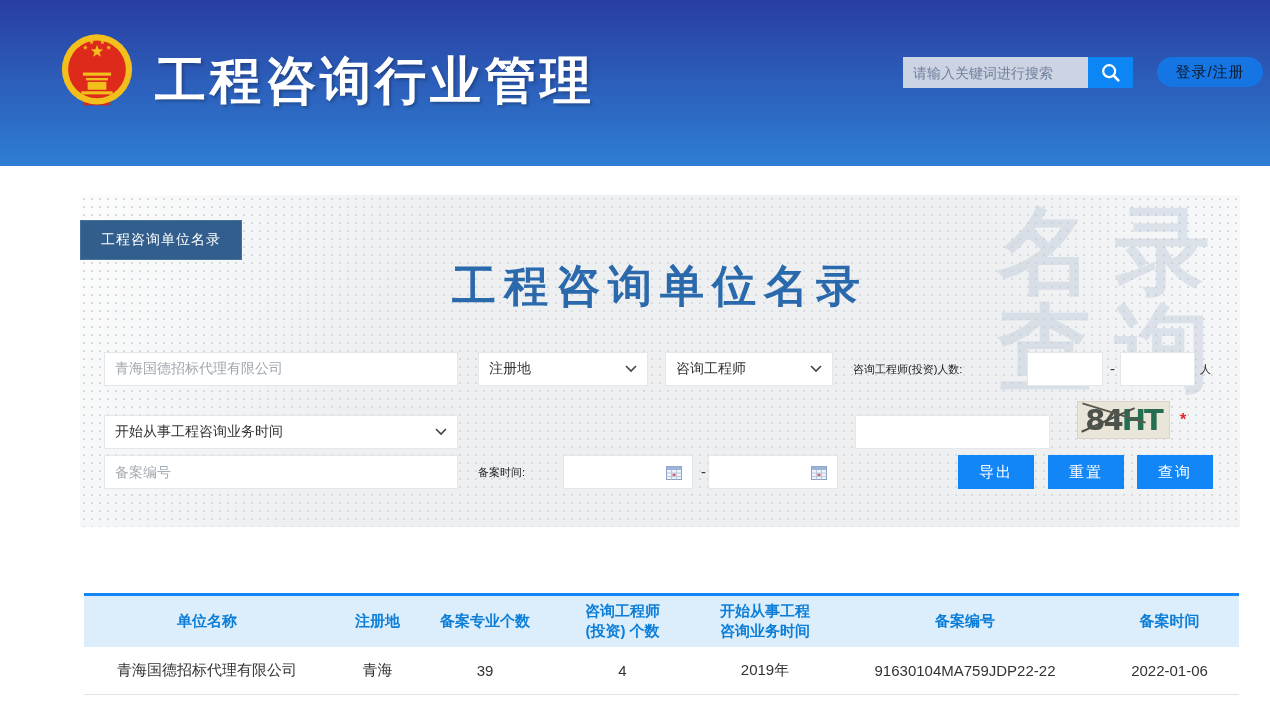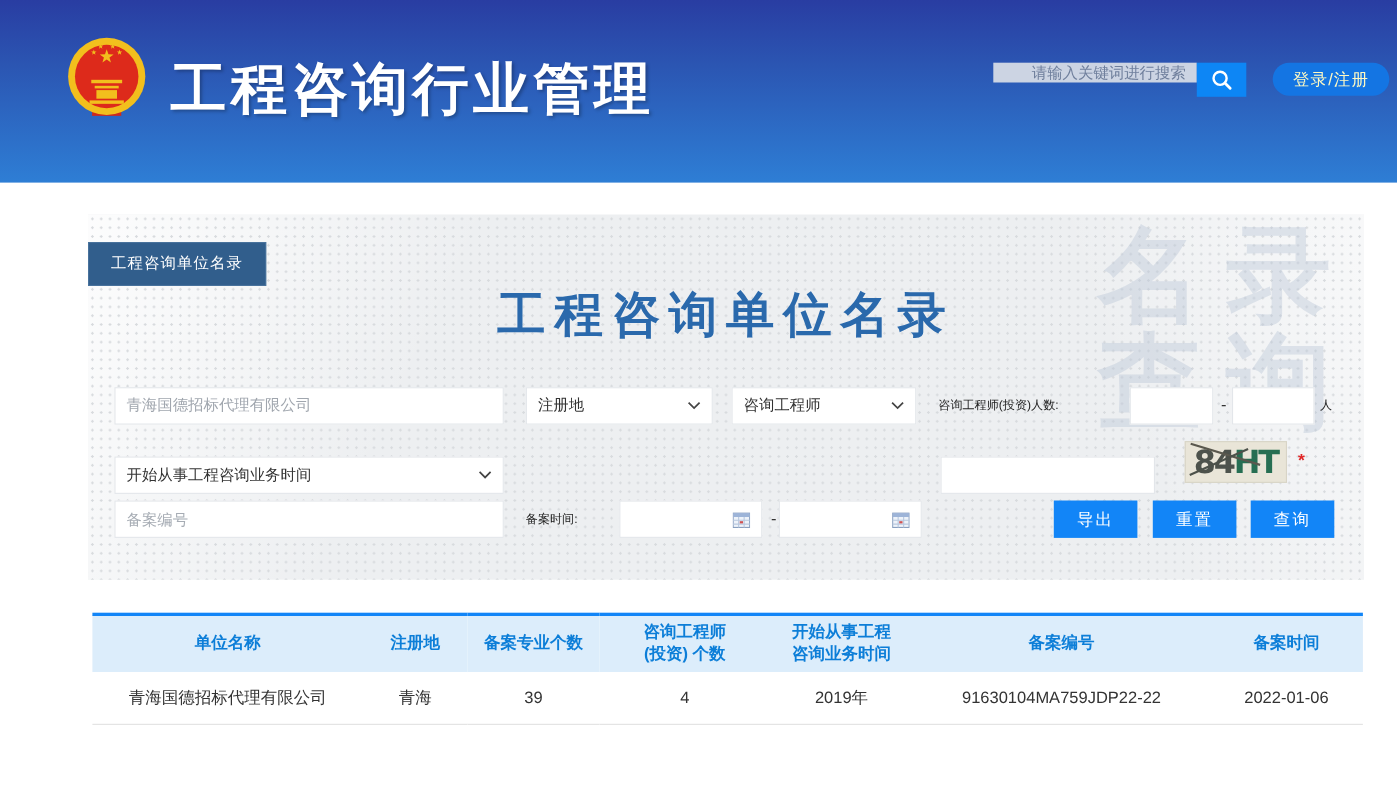--- a/index.html
+++ b/index.html
@@ -16,31 +16,31 @@
     background:linear-gradient(180deg,#293da2 0%,#2b55b2 35%,#2e7ed5 100%);
   }
   .emblem { position:absolute; left:58px; top:30px; width:78px; height:82px; }
   .site-title {
     position:absolute; left:155px; top:47px;
     color:#ffffff; font-size:51px; font-weight:bold; letter-spacing:4px;
     text-shadow:2px 2px 3px rgba(0,0,0,0.25); white-space:nowrap;
   }
   .search-group { position:absolute; left:903px; top:57px; height:31px; display:flex; }
   .hdr-search-input {
-    width:185px; height:18px; border:none; outline:none;
-    background:#ccd4e3; color:#3c4a63; font-size:14px; padding:0 10px;text-align:right;
+    width:185px; height:31px; border:none; outline:none;
+    background:#ccd4e3; color:#3c4a63; font-size:14px; padding:0 10px;
   }
   .hdr-search-input::placeholder { color:#6f7f9c; }
   .hdr-search-btn {
     width:45px; height:31px; border:none; background:#0d86f5; cursor:pointer;
     display:flex; align-items:center; justify-content:center;
   }
   .login-btn {
     position:absolute; left:1157px; top:57px; width:106px; height:30px;
-    border:none; border-radius:15px; background:#1475e3; color:#fef9c3;
+    border:none; border-radius:15px; background:#1475e3; color:#0f172a;
     font-size:15px; cursor:pointer; letter-spacing:1px;
   }
 
   
   .panel {
     position:absolute; left:80px; top:195px; width:1160px; height:332px;
     background-color:#edeff1;
     background-image:
       radial-gradient(#d8dbde 1px, rgba(0,0,0,0) 1.3px),
       linear-gradient(115deg, rgba(255,255,255,0.85) 0%, rgba(255,255,255,0) 28%),
@@ -109,21 +109,21 @@
   .required-mark { line-height:38px; top:206px; left:1100px; color:#e02626; font-size:16px; font-weight:bold; z-index:2; }
 
   .date-input { display:flex; align-items:center; justify-content:flex-end; cursor:pointer; }
   .blue-btn {
     border:none; background:#1285f7; color:#fff; font-size:15px;
     height:34px; width:76px; cursor:pointer; letter-spacing:2px; z-index:2; position:absolute;font-family:Liberation Serif, serif;
   }
 
   
   .results { position:absolute; left:84px; top:557px; width:1155px; }
-  table { width:1155px; border-collapse:collapse; table-layout:fixed; border-top:3px solid #1285f7; }
+  table { width:1155px; border-collapse:collapse; table-layout:fixed; border-top:3px solid #1285f7;margin-top:36px; }
   col.c1{width:246px} col.c2{width:95px} col.c3{width:120px} col.c4{width:155px}
   col.c5{width:130px} col.c6{width:270px} col.c7{width:139px}
   th {
     background:#dcedfb; color:#0c7ed8; font-size:15px; font-weight:bold;
     text-align:center; padding:5px 4px; line-height:1.35; height:43px;
     white-space:pre-line; vertical-align:middle;
   }
   td {
     background:#fff; color:#333; font-size:15px; text-align:center;
     padding:14px 4px; border-bottom:1px solid #e2e2e2; vertical-align:middle;

